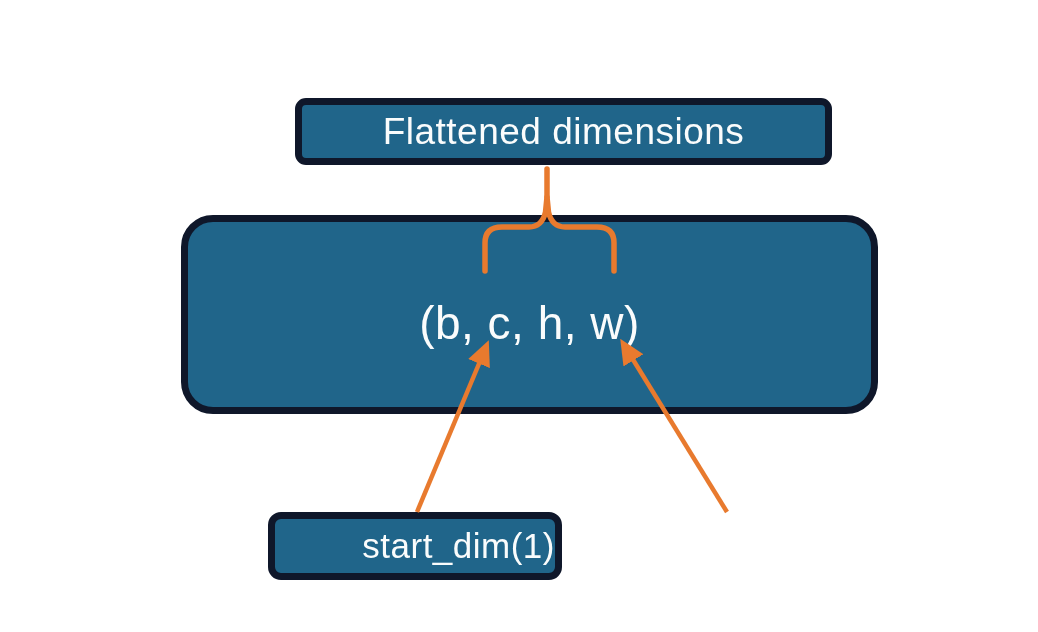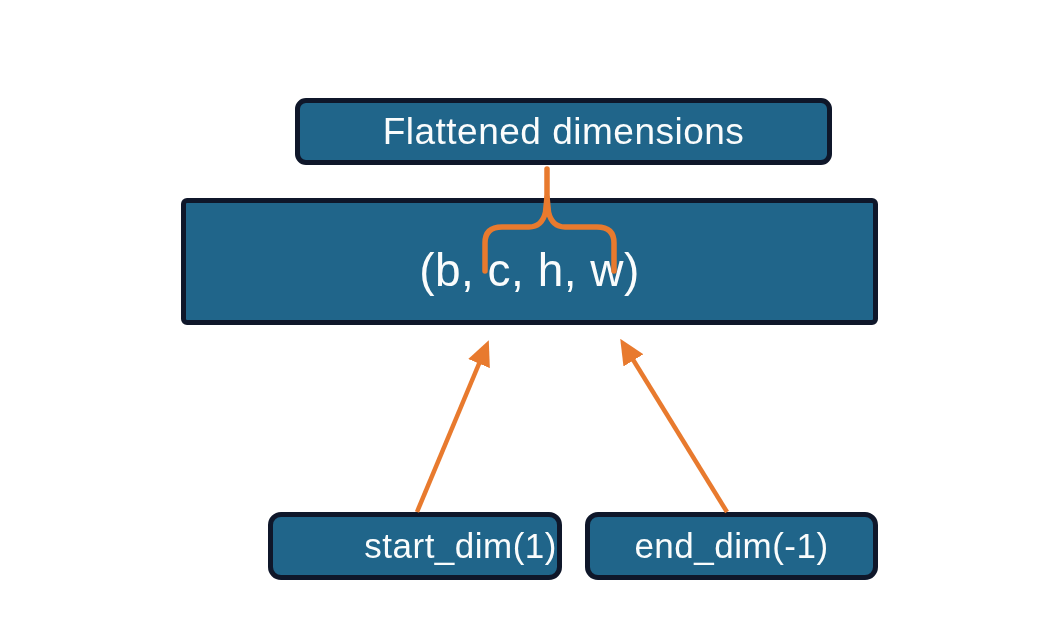--- a/index.html
+++ b/index.html
@@ -12,42 +12,42 @@
     width: 1038px;
     height: 632px;
     background: #ffffff;
     overflow: hidden;
     font-family: "Liberation Sans", "DejaVu Sans", sans-serif;
   }
   .node {
     position: absolute;
     box-sizing: border-box;
     background: #20658A;
-    border: 5px solid #0f172a;
+    border: 7px solid #0f172a;
     color: #FAFCFC;
     display: flex;
     align-items: center;
     justify-content: center;
     text-align: center;
     letter-spacing: 0.5px;
   }
   .node-flattened {
     left: 295px;
     top: 98px;
     width: 537px;
     height: 67px;
     border-radius: 11px;
     font-size: 37px;
   }
   .node-tensor {
     left: 181px;
-    top: 198px;
+    top: 215px;
     width: 697px;
-    height: 127px;
-    border-radius: 6px;
+    height: 199px;
+    border-radius: 32px;
     font-size: 46px;
     padding-top: 16px;
   }
   .node-start-dim {
     left: 268px;
     top: 512px;
     width: 294px;
     height: 68px;
     border-radius: 13px;
     font-size: 35px;
@@ -98,17 +98,14 @@
   </div>
 
   <div class="node node-tensor">
     <span>(b, c, h, w)</span>
   </div>
 
   <div class="node node-start-dim">
     <span>start_dim(1)</span>
   </div>
 
-  <div class="node node-end-dim">
-    <span>end_dim(-1)</span>
-  </div>
 
 </div>
 
 </body></html>

